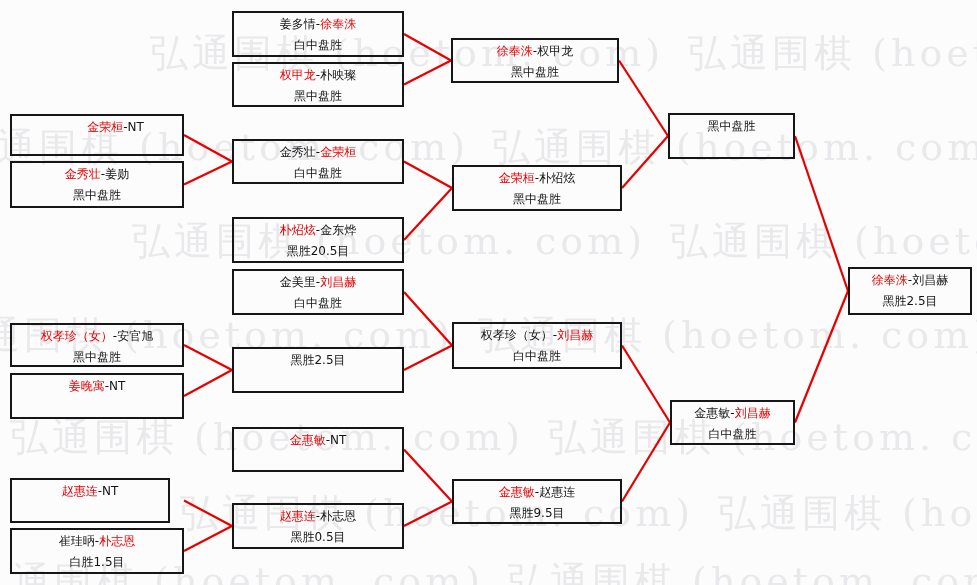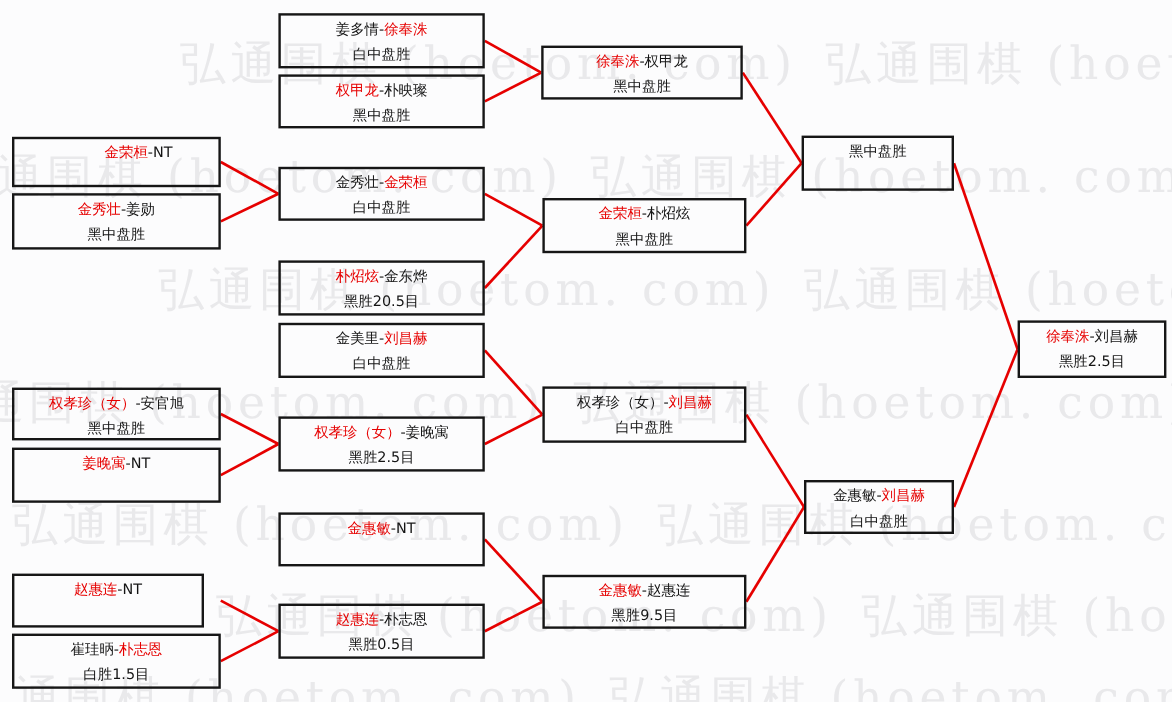--- a/index.html
+++ b/index.html
@@ -103,21 +103,20 @@
       </div>
       <div class="match-box" style="left: 10px; top: 323px; width: 174px; height: 44px; border-color: rgb(22, 22, 22);">
         <div class="l1"><span class="win">权孝珍（女）</span><span>-安官旭</span></div>
         <div class="l2">黑中盘胜</div>
       </div>
       <div class="match-box" style="left: 10px; top: 373px; width: 174px; height: 46px; border-color: rgb(22, 22, 22);">
         <div class="l1"><span class="win">姜晚寓</span><span>-NT</span></div>
         <div class="l2"></div>
       </div>
       <div class="match-box" style="left: 232px; top: 347px; width: 172px; height: 46px; border-color: rgb(22, 22, 22);">
-        <div class="l1"><span class="win">权孝珍（女）</span><span>-姜晚寓</span></div>
         <div class="l2">黑胜2.5目</div>
       </div>
       <div class="match-box" style="left: 232px; top: 427px; width: 172px; height: 45px; border-color: rgb(22, 22, 22);">
         <div class="l1"><span class="win">金惠敏</span><span>-NT</span></div>
         <div class="l2"></div>
       </div>
       <div class="match-box" style="left: 10px; top: 478px; width: 160px; height: 45px; border-color: rgb(22, 22, 22);">
         <div class="l1"><span class="win">赵惠连</span><span>-NT</span></div>
         <div class="l2"></div>
       </div>

